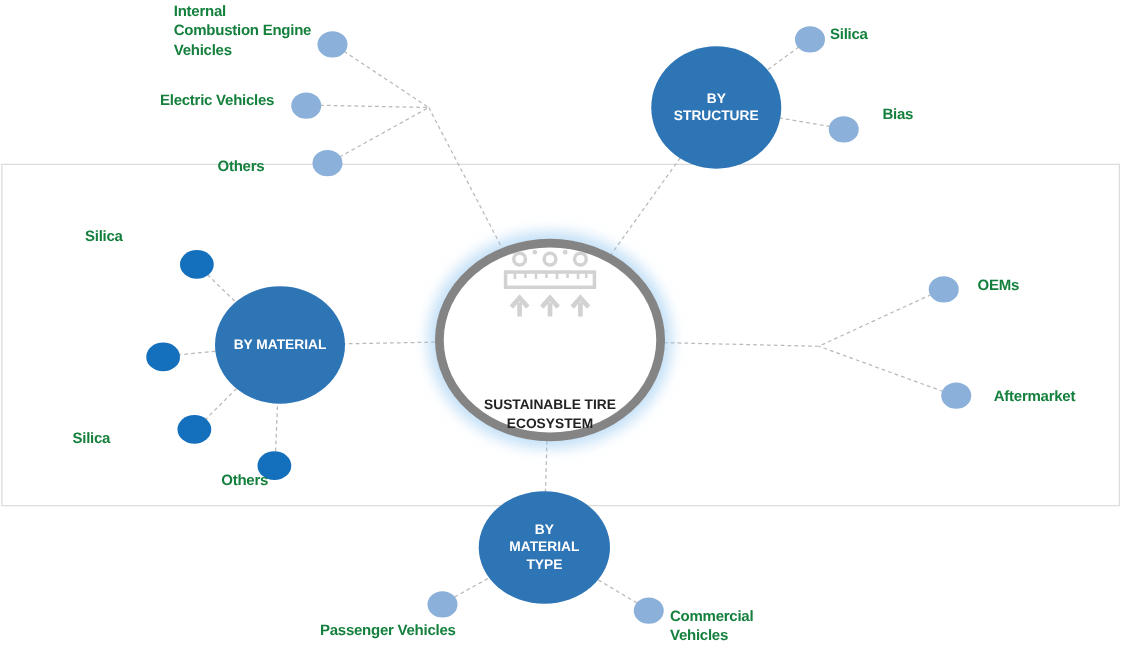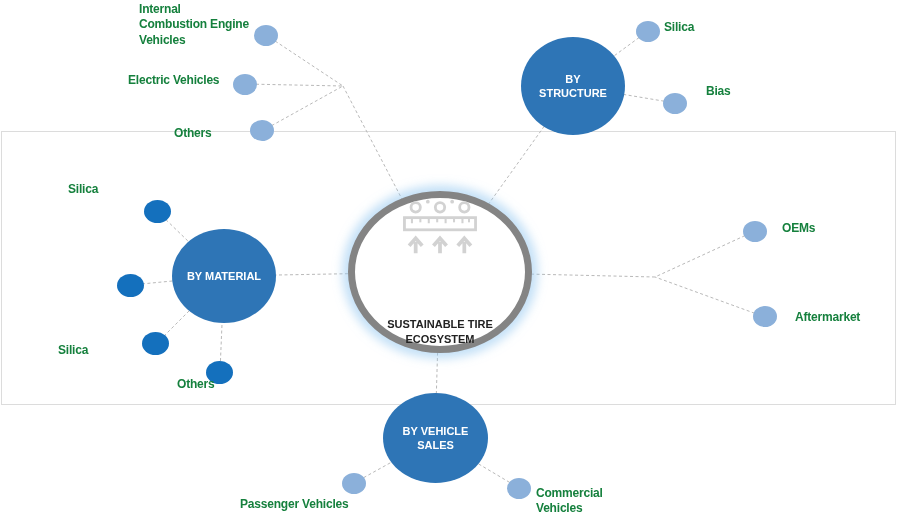--- a/index.html
+++ b/index.html
@@ -68,21 +68,21 @@
   #label-ev{left:128px;top:73px;width:134px;}
   #label-others-prop{left:174px;top:126px;width:75px;}
   #label-radial{left:664px;top:20px;width:80px;}
   #label-bias{left:706px;top:84px;width:78px;}
   #label-rubber{left:68px;top:182px;width:75px;}
   #label-scb{left:28px;top:266px;width:108px;}
   #label-silica{left:58px;top:343px;width:72px;}
   #label-others-mat{left:177px;top:377px;width:75px;}
   #label-oems{left:782px;top:221px;width:70px;}
   #label-aftermarket{left:795px;top:310px;width:88px;}
-  #label-passenger{left:240px;top:497px;width:130px;}
+  #label-passenger{left:256px;top:497px;width:130px;}
   #label-commercial{left:536px;top:486px;width:92px;}
 </style>
 </head>
 <body>
 
 <div class="canvas">
 
   <div class="frame"></div>
 
   <svg class="connectors" viewBox="0 0 900 522">
@@ -126,21 +126,21 @@
   <div class="dot dot-light" id="dot-passenger"></div>
   <div class="dot dot-light" id="dot-commercial"></div>
 
   <div class="cat-circle" id="circle-structure">
     <div class="cat-label">BY STRUCTURE</div>
   </div>
   <div class="cat-circle" id="circle-material">
     <div class="cat-label">BY MATERIAL</div>
   </div>
   <div class="cat-circle" id="circle-vehicle">
-    <div class="cat-label">BY VEHICLE SALES</div>
+    <div class="cat-label">BY MATERIAL TYPE</div>
   </div>
 
   <div class="center-circle">
     <svg width="82" height="58" viewBox="0 0 86 62">
       <g fill="none" stroke="#d2d2d2" stroke-width="3">
         <circle cx="17" cy="10" r="5"></circle>
         <circle cx="43" cy="10" r="5"></circle>
         <circle cx="69" cy="10" r="5"></circle>
       </g>
       <g fill="#d2d2d2">

